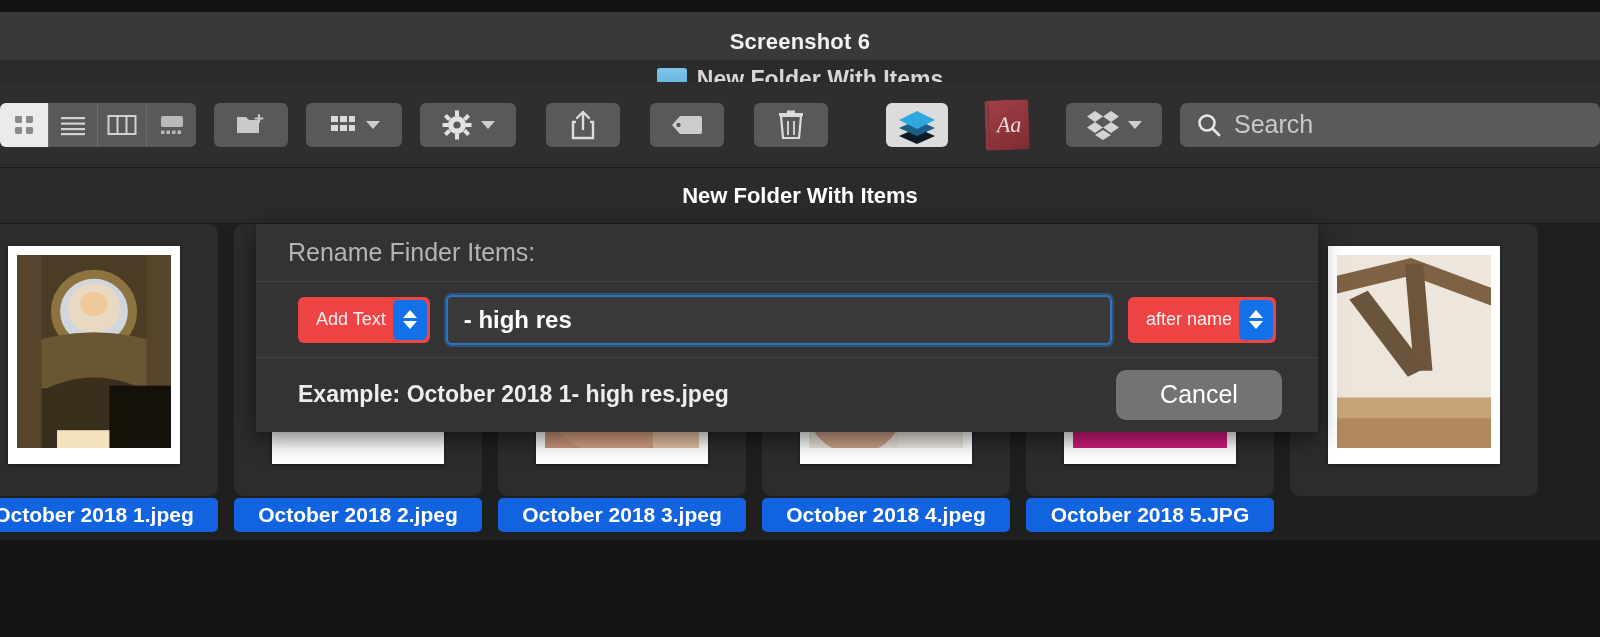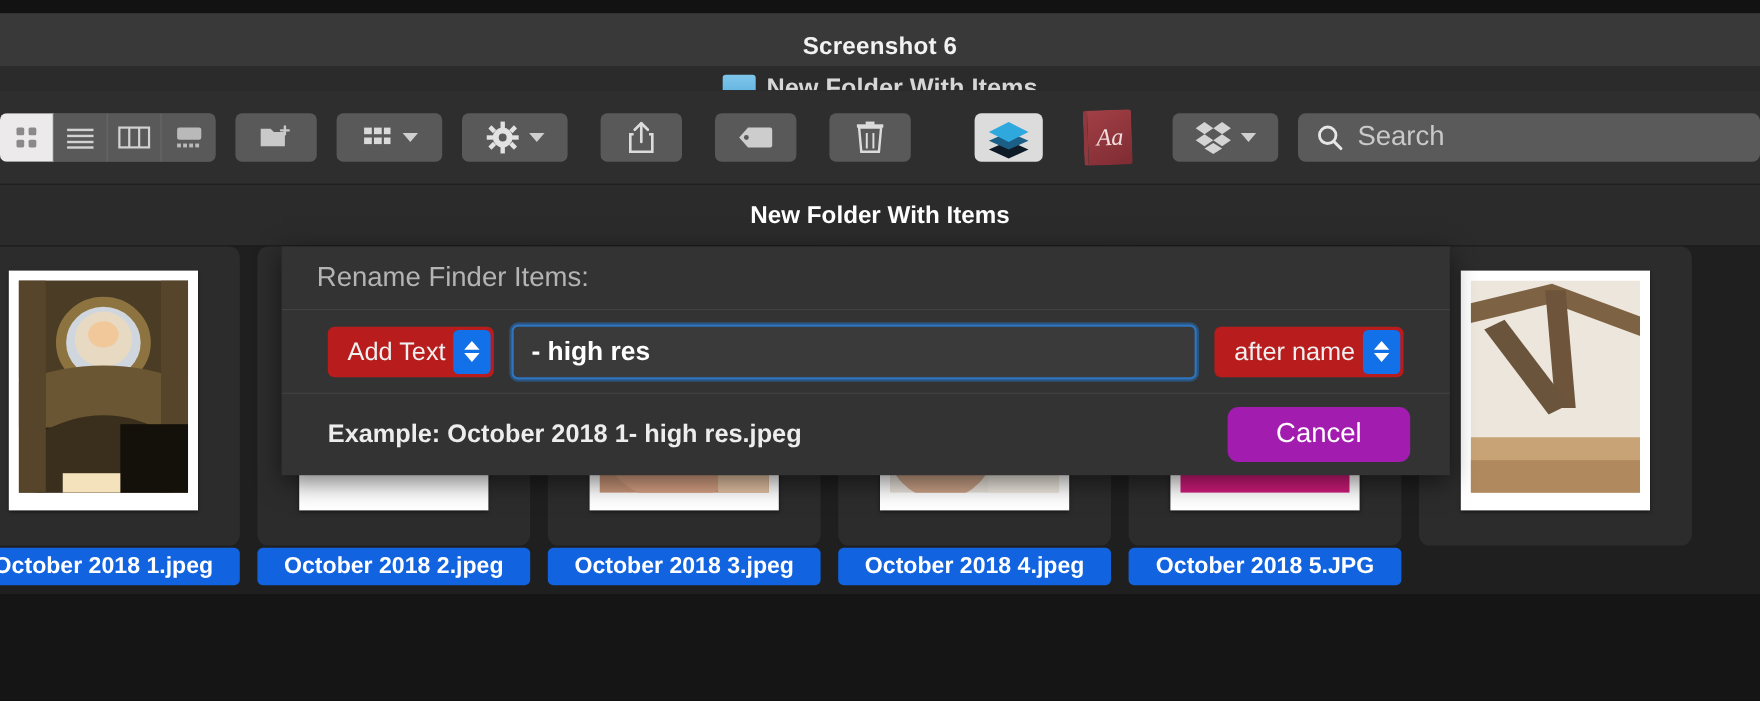--- a/index.html
+++ b/index.html
@@ -145,23 +145,23 @@
   .sheet-row { display: flex; align-items: center; }
   .sheet-head {
     height: 58px; padding-left: 32px; border-bottom: 1px solid #434343;
   }
   .sheet-head-text { color: #b4b4b4; font-size: 25px; }
 
   .sheet-mid {
     height: 76px; padding: 0 42px; gap: 16px; border-bottom: 1px solid #434343;
   }
   .popup {
-    height: 46px; border-radius: 6px; background: #b91c1c;
+    height: 46px; border-radius: 6px; background: #ef4444;
     display: flex; align-items: center; position: relative;
-    padding: 0 44px 0 18px; color: #f0f0f0; font-size: 23px;
+    padding: 0 44px 0 18px; color: #f0f0f0; font-size: 18px;
   }
   .popup .stepper {
     position: absolute; right: 3px; top: 3px; width: 34px; height: 40px;
     border-radius: 5px; background: #1271e8;
     display: flex; flex-direction: column; align-items: center; justify-content: center; gap: 3px;
   }
   .caret-up {
     width: 0; height: 0; border-left: 7px solid transparent; border-right: 7px solid transparent;
     border-bottom: 8px solid #ffffff;
   }
@@ -174,21 +174,21 @@
     flex: 1; height: 50px; border-radius: 6px; background: #3a3a3a;
     border: 2px solid #2f74c0; box-shadow: 0 0 0 2px rgba(36,110,180,.55);
     display: flex; align-items: center; padding: 0 16px;
     color: #ffffff; font-size: 24px; font-weight: bold;
   }
 
   .sheet-foot { height: 73px; padding: 0 36px 0 42px; justify-content: space-between; }
   .example-text { color: #ededed; font-size: 23px; font-weight: bold; }
   .foot-buttons { display: flex; gap: 18px; }
   .push-btn {
-    min-width: 166px; height: 50px; border-radius: 10px; background: #a21caf;
+    min-width: 166px; height: 50px; border-radius: 10px; background: #737373;
     color: #ffffff; font-size: 25px;
     display: flex; align-items: center; justify-content: center;
   }
 
   svg { display: block; }
 </style>
 </head>
 <body>
 
 <div class="screen">

